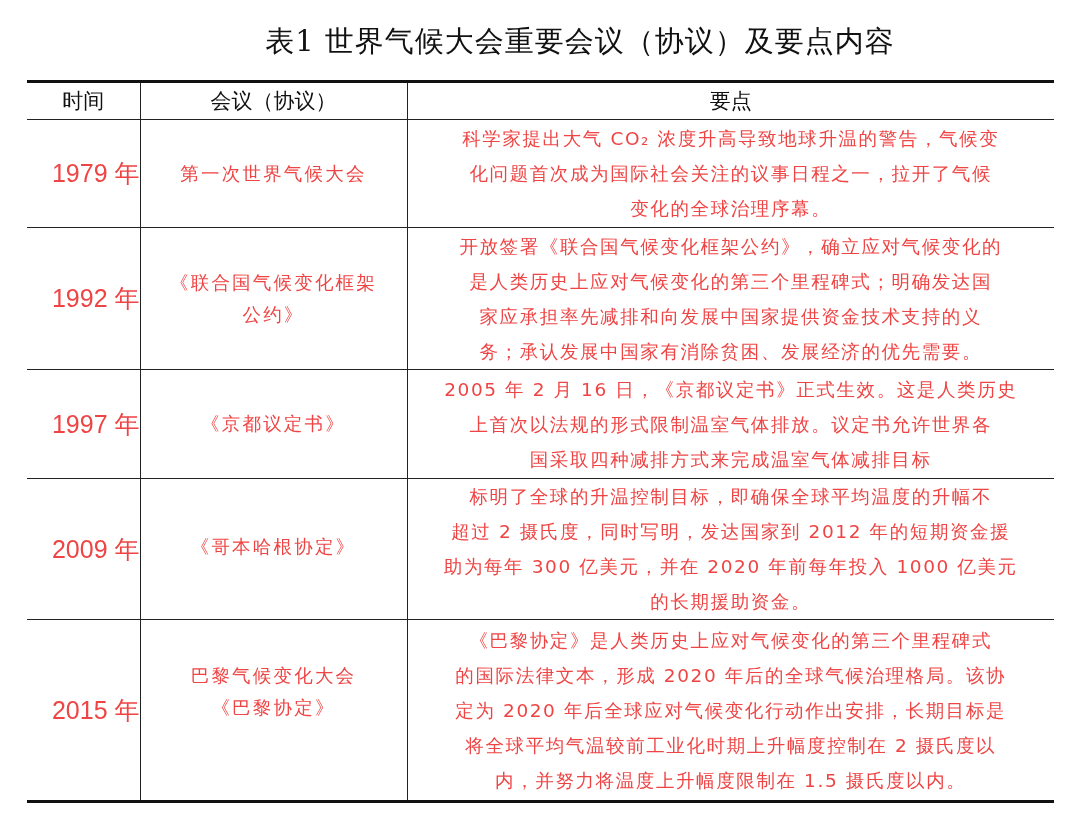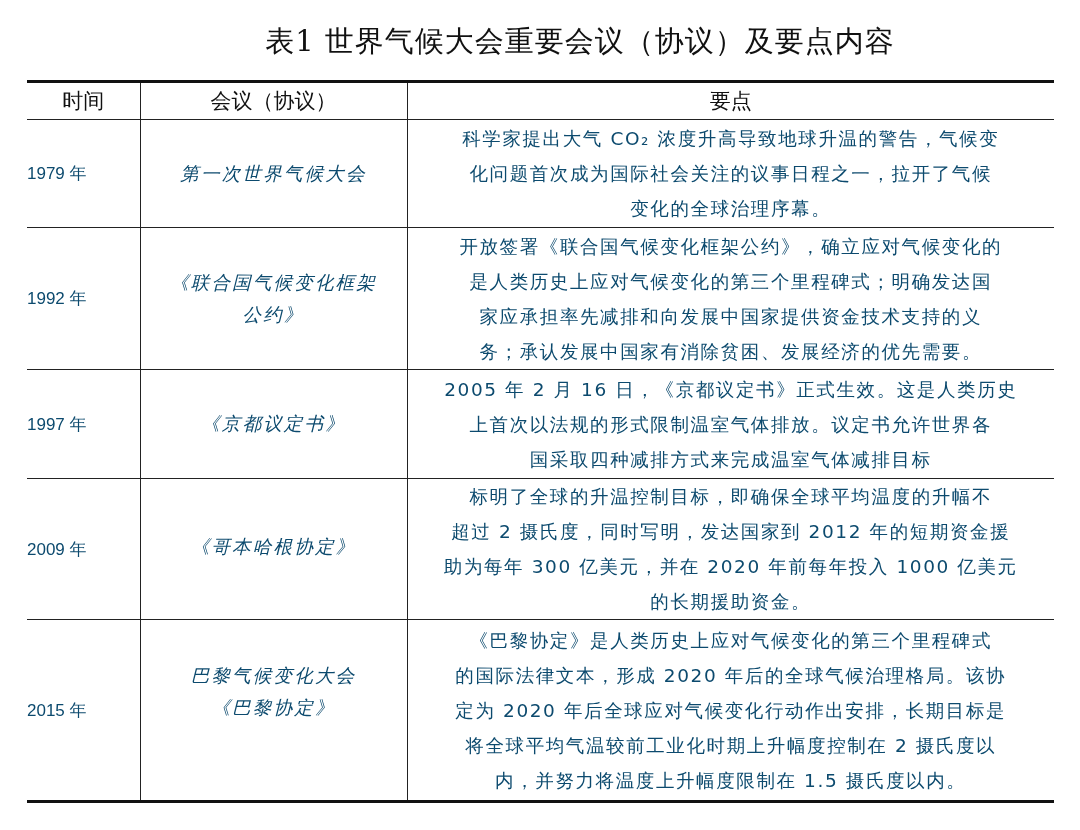--- a/index.html
+++ b/index.html
@@ -18,25 +18,25 @@
   table.main col.c1 { width: 113px; }
   table.main col.c2 { width: 267px; }
   table.main col.c3 { width: 647px; }
   table.main thead tr { border-top: 3px solid #111; }
   table.main tbody tr:last-child { border-bottom: 3px solid #111; }
   table.main th {
     font-weight: normal; font-size: 21px; height: 36px; padding: 0;
     border-bottom: 1.5px solid #222; text-align: center; color: #111; margin-top: 8px;
   }
   table.main td {
-    border-bottom: 1.5px solid #222; padding: 0; vertical-align: middle; color: #0c4a6e;
+    border-bottom: 1.5px solid #222; padding: 0; vertical-align: middle; color: #ef4444;
   }
   table.main th + th, table.main td + td { border-left: 1.5px solid #222; text-align: center; }
-  td.year { text-align: left; font-size: 17px; font-family: "Liberation Sans", sans-serif; }
-  td.meeting { text-align: center; font-size: 18.5px; line-height: 32px; letter-spacing: 2.2px; padding: 0 14px; font-style: italic; }
+  td.year { text-align: right; font-size: 25px; font-family: "Liberation Sans", sans-serif; }
+  td.meeting { text-align: center; font-size: 18.5px; line-height: 32px; letter-spacing: 2.2px; padding: 0 14px; }
   td.points { font-size: 18.5px; line-height: 35px; letter-spacing: 1.6px; padding: 0 12px 0 13px; text-align: justify; }
   .line { display: block; white-space: nowrap; }
 </style>
 </head>
 <body>
 
 <div class="title">表1 世界气候大会重要会议（协议）及要点内容</div>
 
 <table class="main">
   <colgroup>

